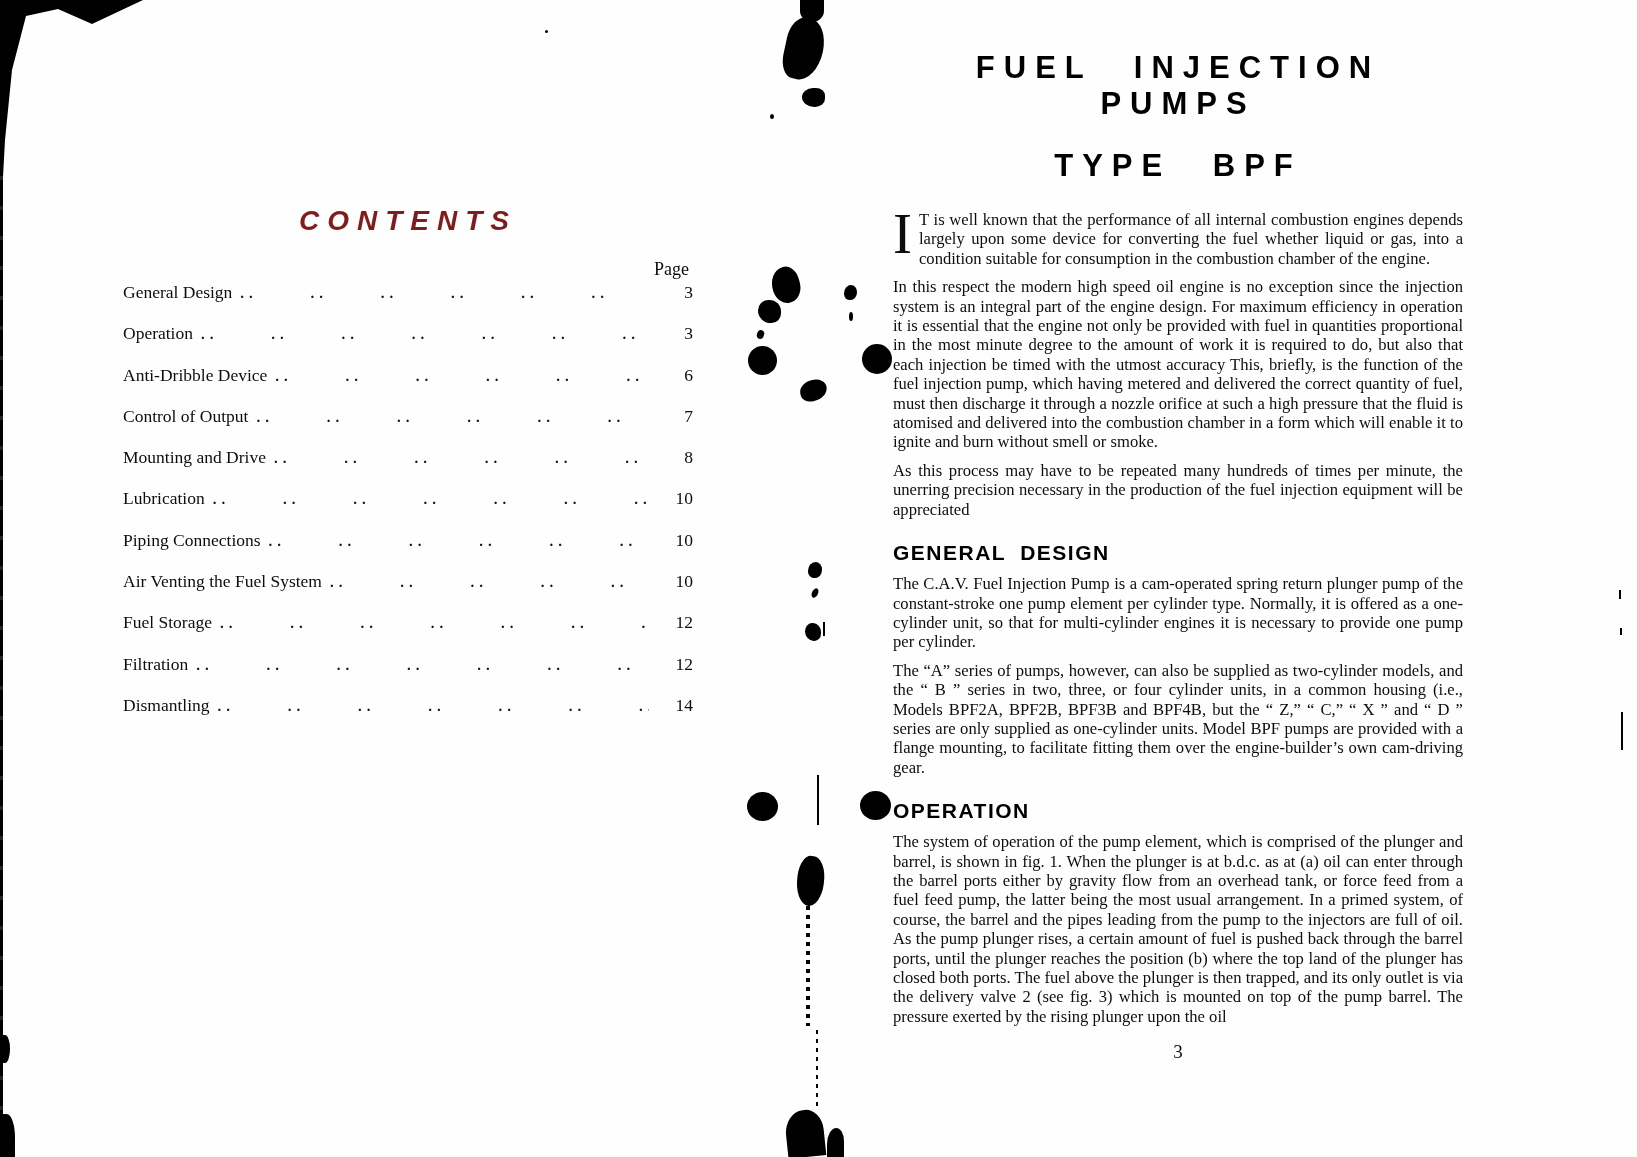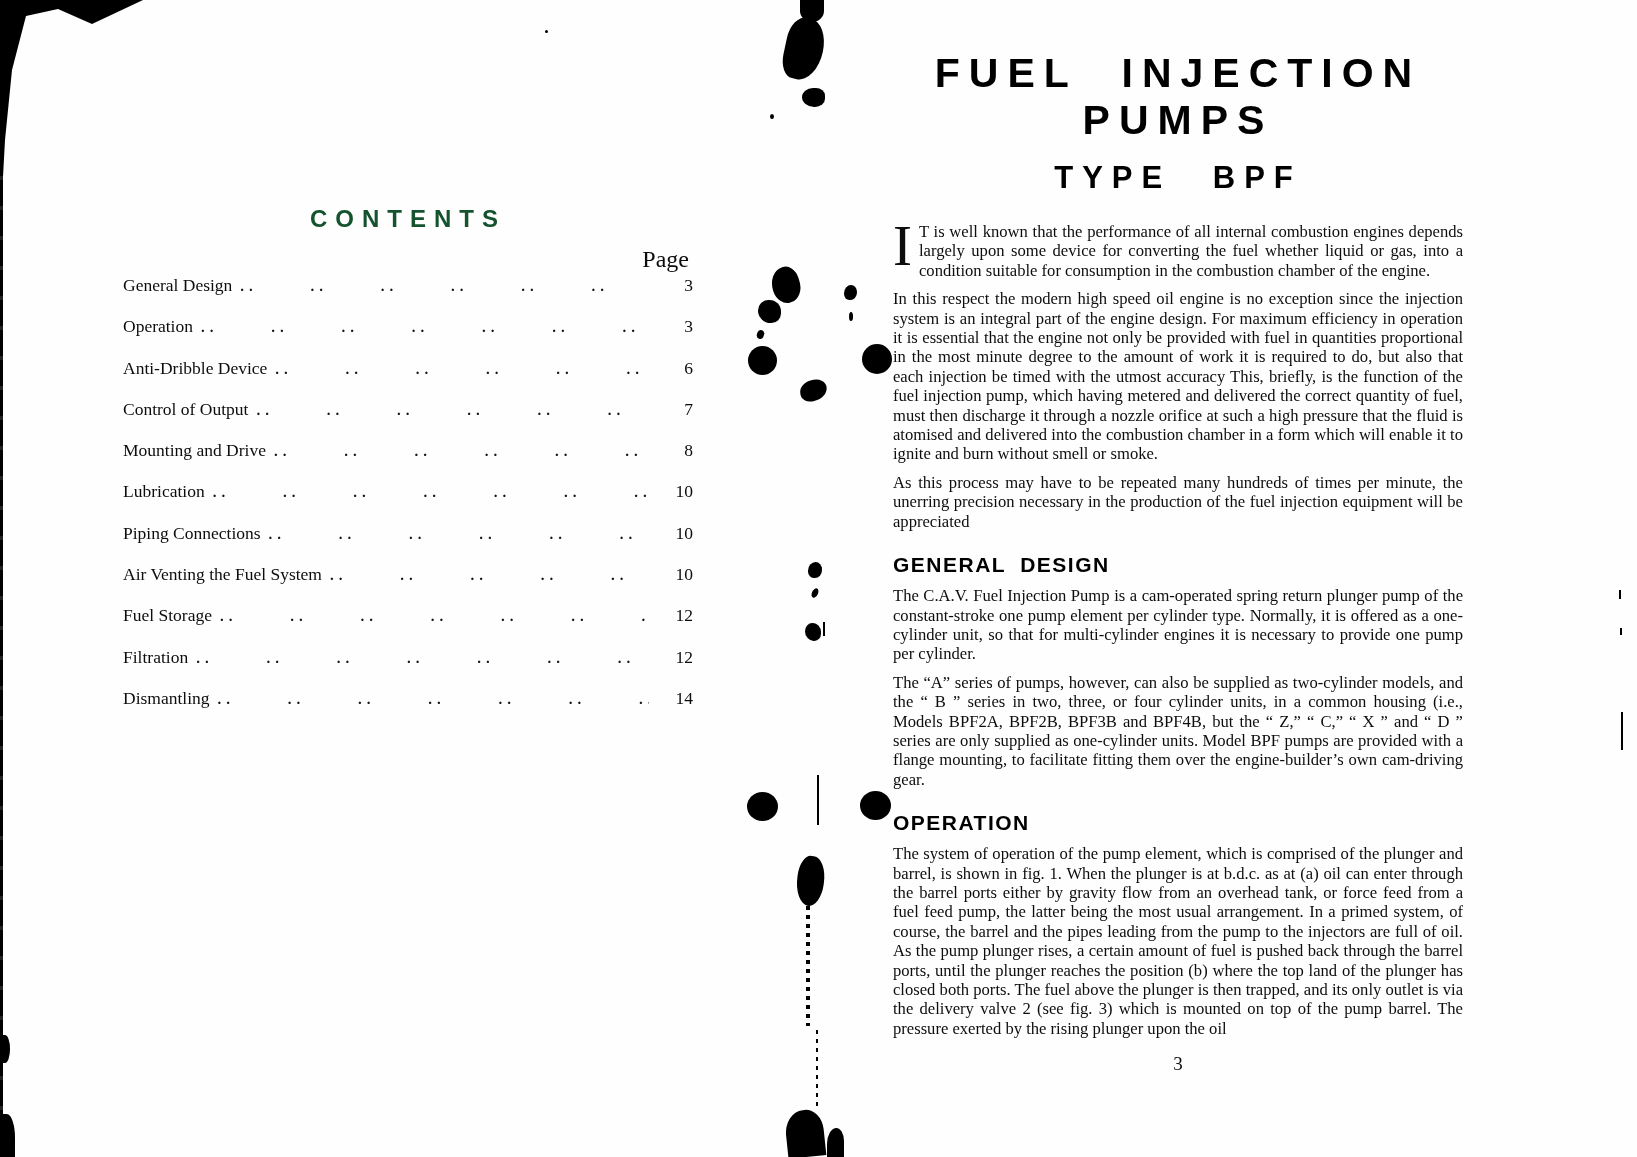--- a/index.html
+++ b/index.html
@@ -17,28 +17,29 @@
   .contents {
     position: absolute;
     left: 123px;
     top: 205px;
     width: 570px;
   }
   .contents-title {
     text-align: center;
     font-family: "Liberation Sans", sans-serif;
     font-weight: bold;
-    font-size: 24px;
+    font-size: 28px;
     letter-spacing: 8px;
-    color: #14532d;
+    color: #7f1d1d;
+    font-style: italic;
   }
   .page-col-label {
     text-align: right;
-    font-size: 24px;
-    margin-top: 13px;
+    font-size: 18px;
+    margin-top: 22px;
     padding-right: 4px;
   }
   .toc-rows { margin-top: 2px; }
   .toc-row {
     display: flex;
     align-items: baseline;
     height: 41.3px;
     font-size: 17.5px;
   }
   .toc-label { white-space: nowrap; }
@@ -71,31 +72,31 @@
     top: 50px;
     width: 570px;
   }
   .article-title {
     text-align: center;
     font-family: "Liberation Sans", sans-serif;
     font-weight: bold;
     color: #000;
   }
   .article-title .line1 {
-    font-size: 41px;
+    font-size: 31px;
     letter-spacing: 9px;
     word-spacing: 24px;
     display: block;
   }
   .article-title .line2 {
     font-size: 31px;
     letter-spacing: 9px;
     word-spacing: 24px;
     display: block;
-    margin-top: 16px;
+    margin-top: 26px;
   }
   .body-text p {
     margin: 0 0 9px 0;
     font-size: 16.6px;
     line-height: 19.4px;
     text-align: justify;
   }
   .intro { margin-top: 26px !important; }
   .dropcap {
     float: left;

